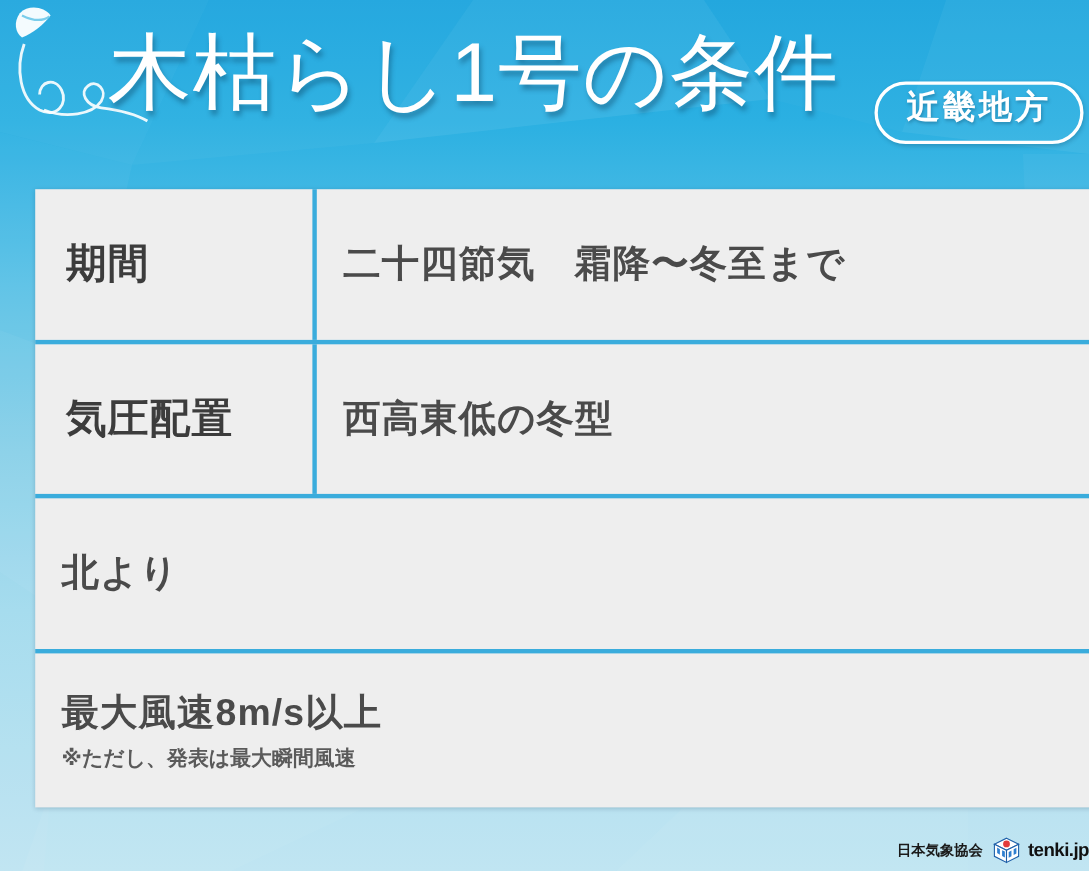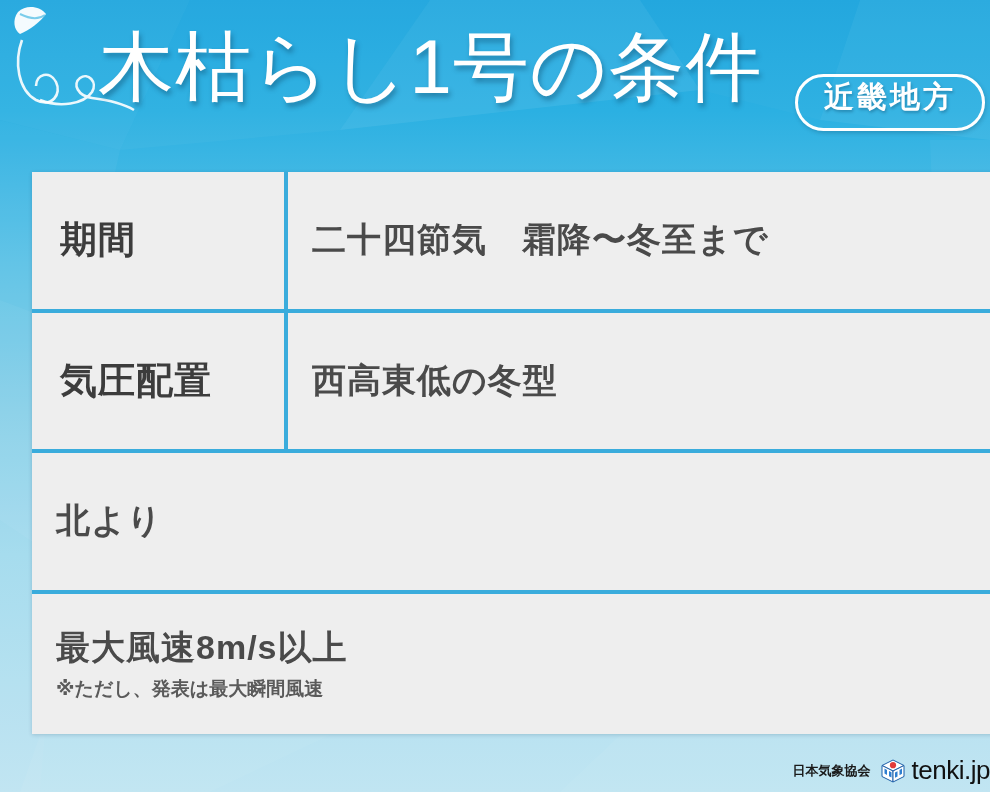--- a/index.html
+++ b/index.html
@@ -93,21 +93,21 @@
     position:absolute; right:0px; bottom:6px;
     display:flex; align-items:center; gap:9px;
     padding-right:0px;
   }
   #assoc-name {
     font-size:13px; font-weight:bold; color:#1a1a1a;
     letter-spacing:0px; white-space:nowrap;
   }
   #tenki-logo { display:flex; align-items:center; gap:6px; }
   #tenki-word {
-    font-size:26px; font-weight:normal; color:#111111;
+    font-size:17px; font-weight:bold; color:#111111;
     letter-spacing:-0.5px; white-space:nowrap;
   }
 </style>
 </head>
 <body>
 
 <div id="stage">
 
   <div class="facets">
     <svg viewBox="0 0 990 792" preserveAspectRatio="none">

